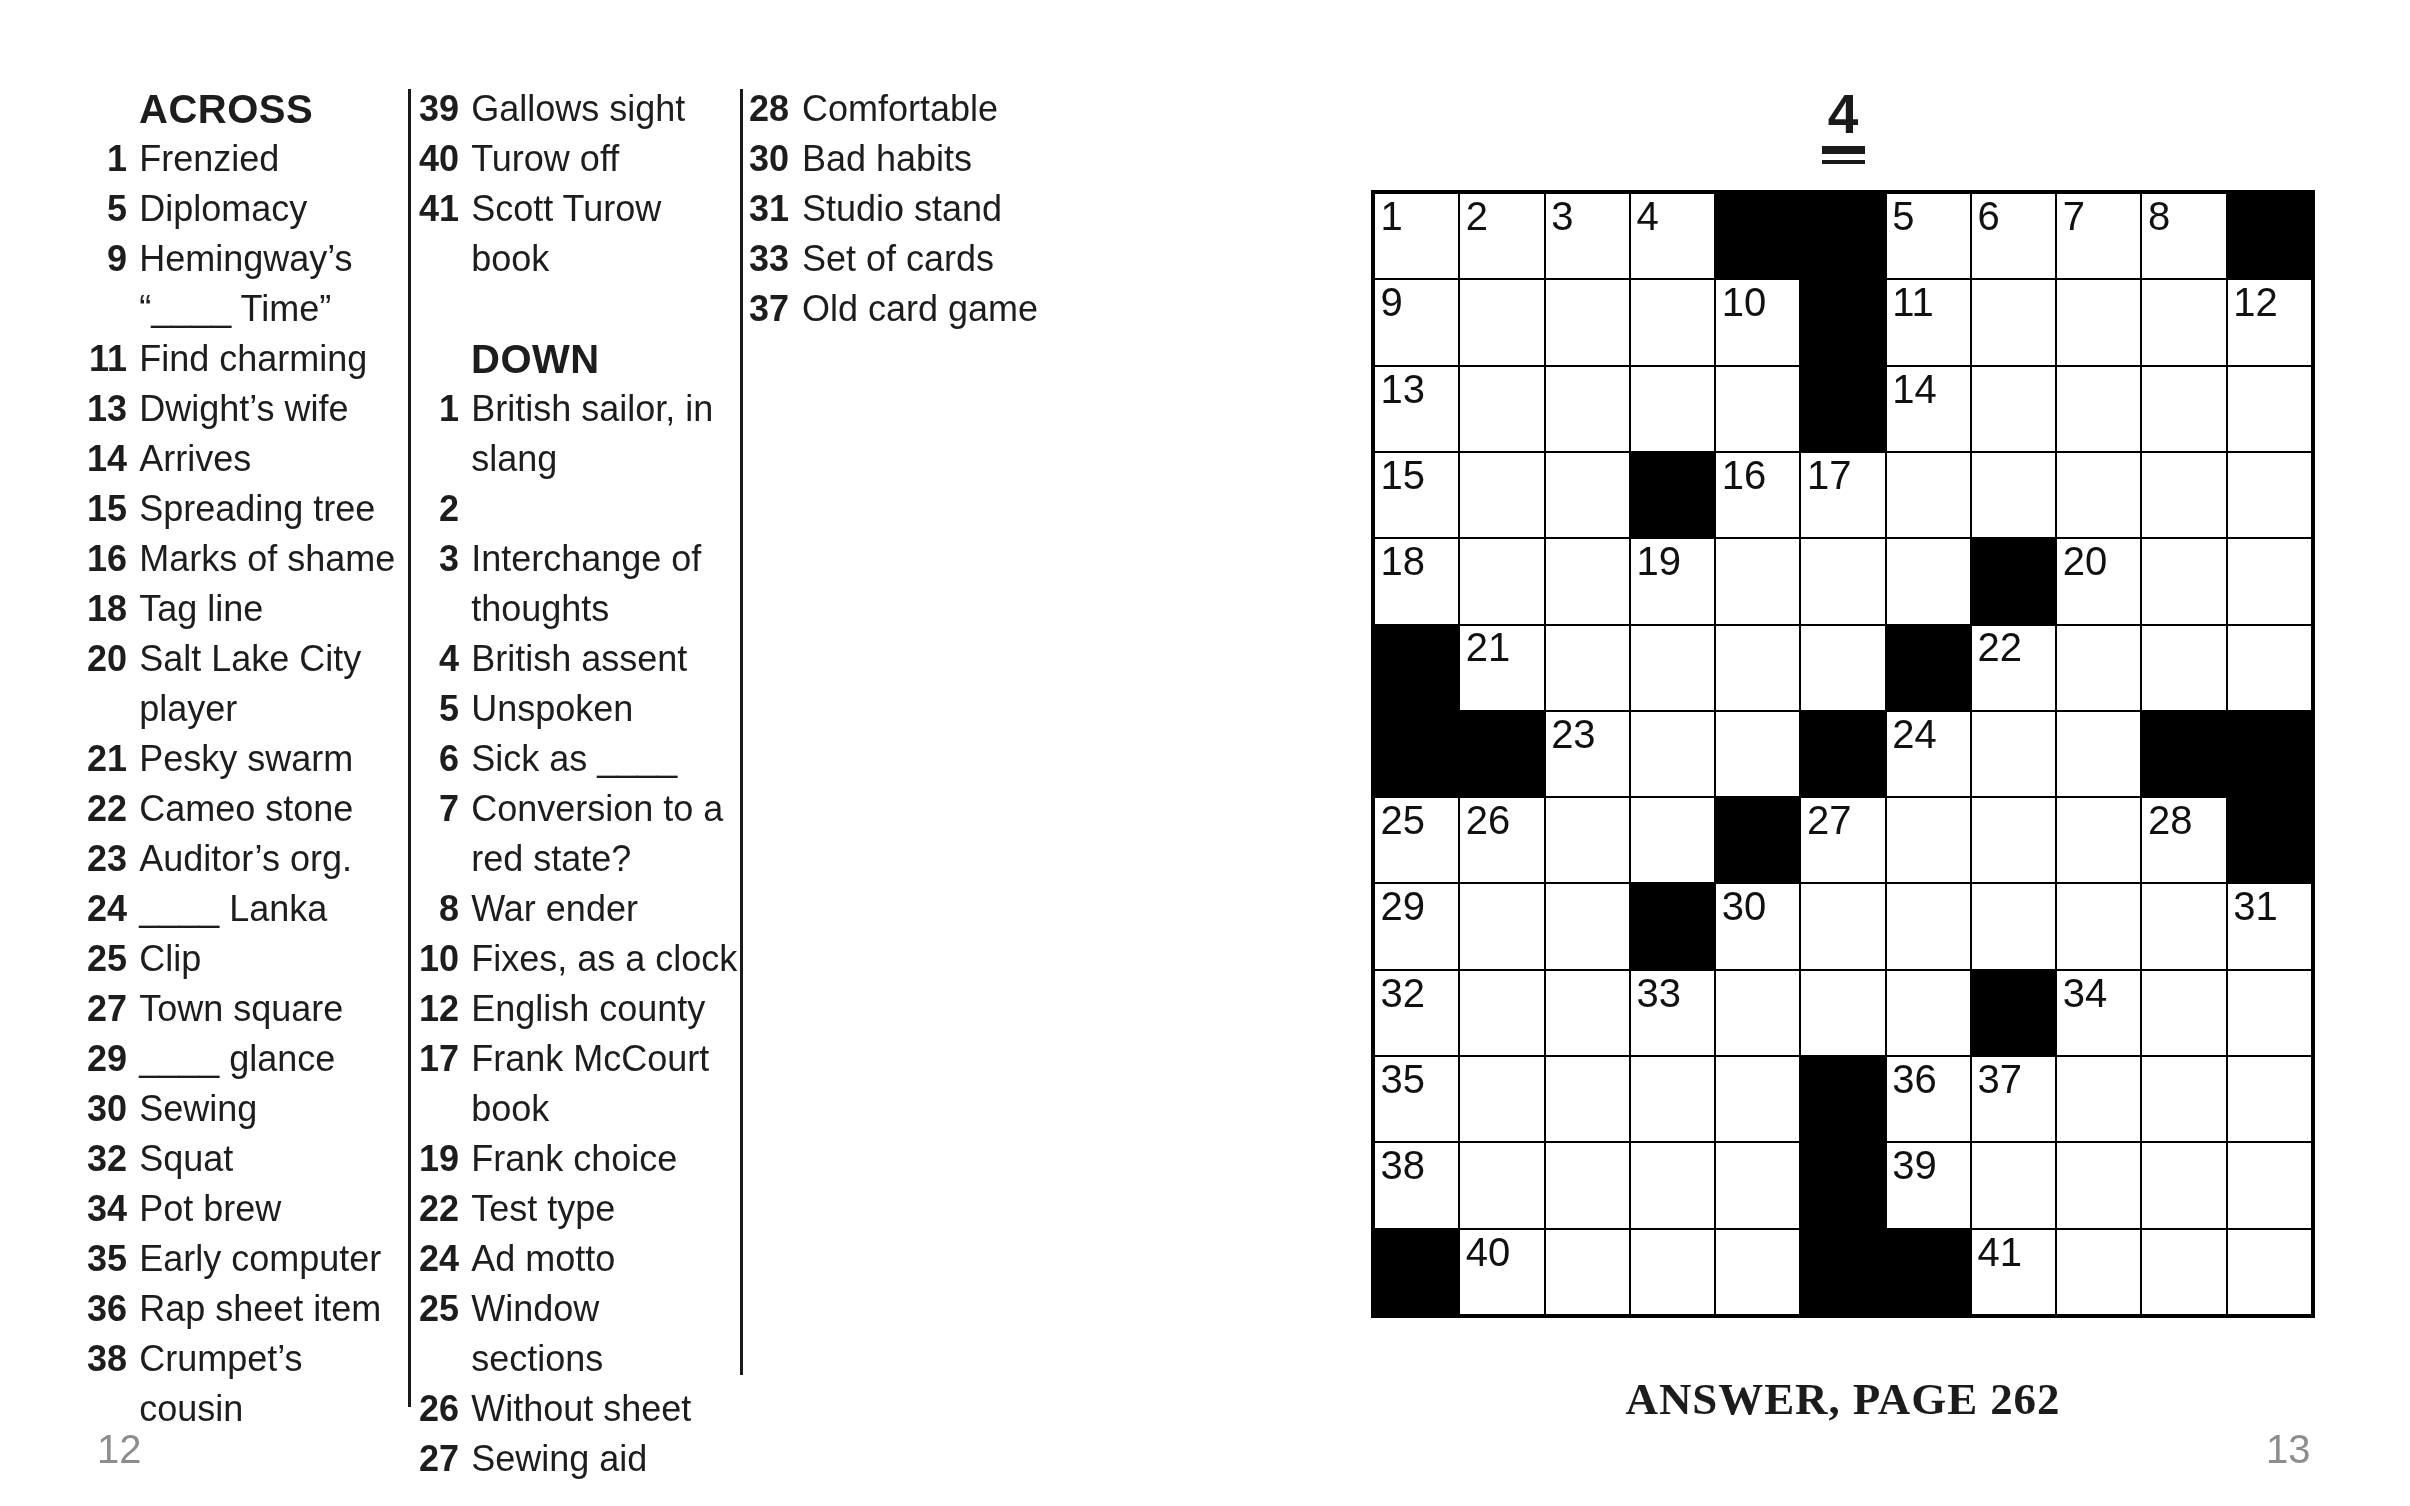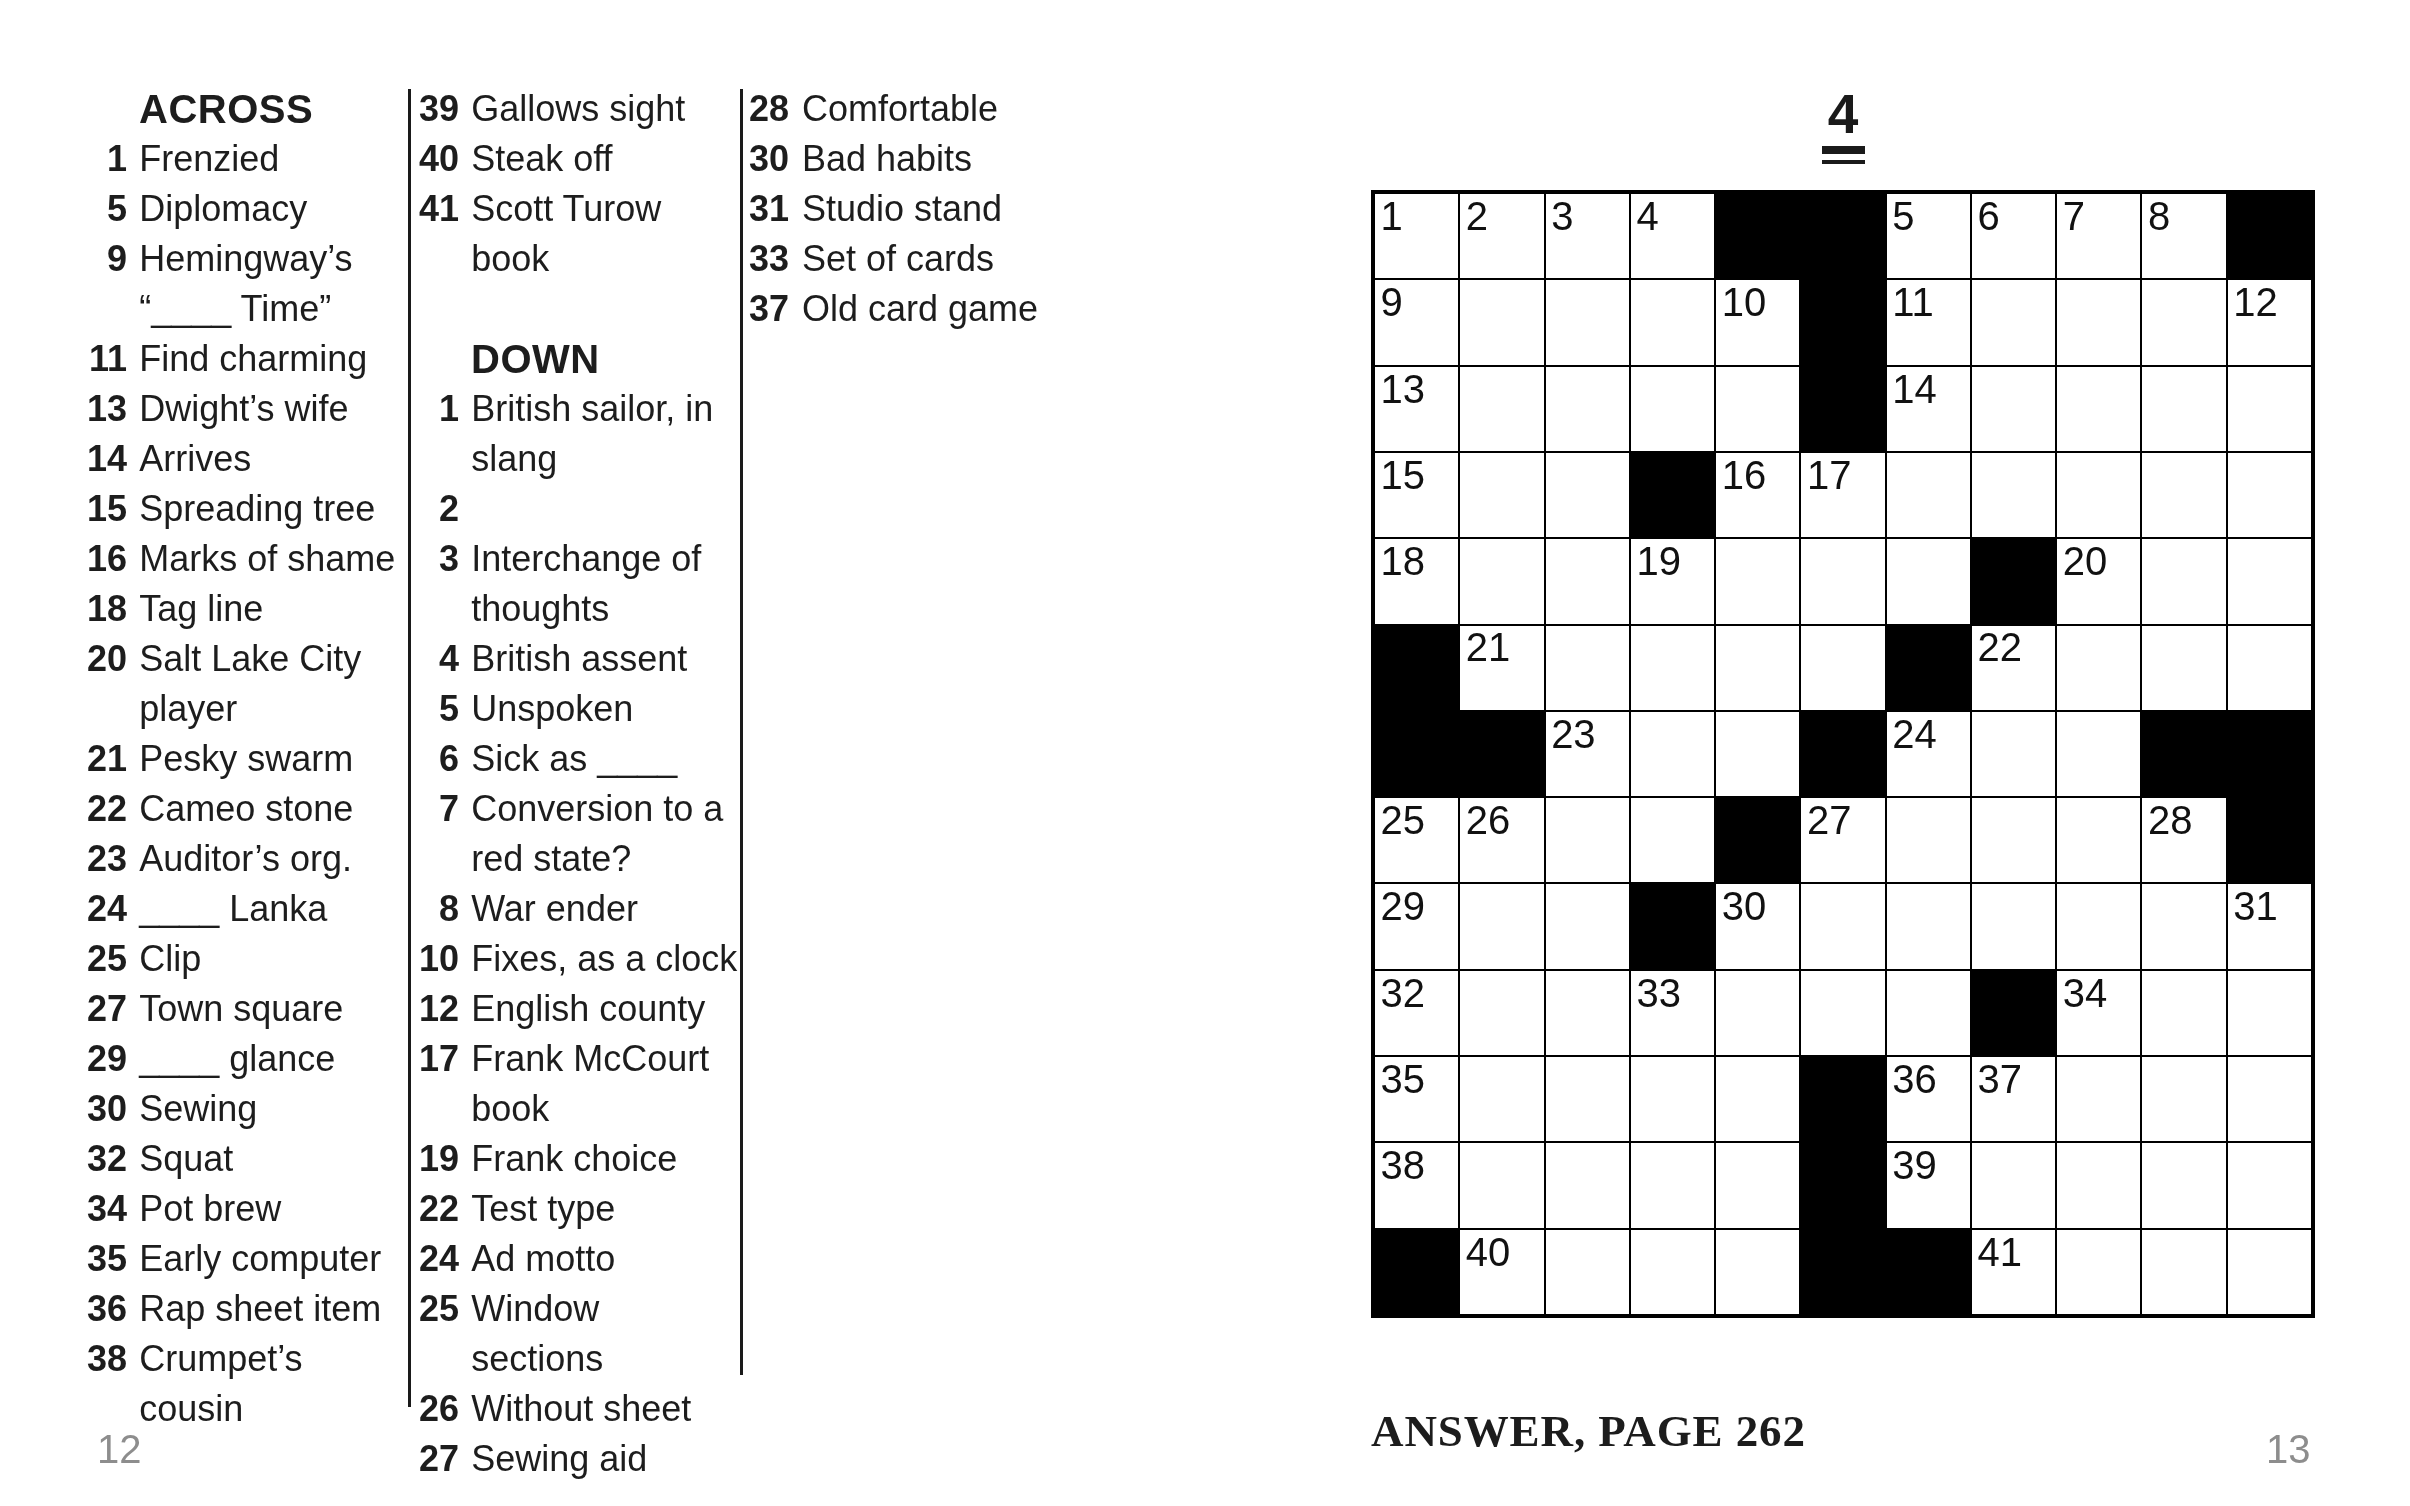--- a/index.html
+++ b/index.html
@@ -38,23 +38,23 @@
     display:grid;grid-template-columns:repeat(11,1fr);grid-template-rows:repeat(13,1fr);
   }
   .cell{border:0.9px solid #000;position:relative;background:#fff;}
   .cell.black{background:#000;}
   .cellnum{
     position:absolute;top:0.9px;left:5.6px;font-size:40px;line-height:1.05;
     color:#111;font-weight:400;
   }
   
   .answer-note{
-    position:absolute;left:1371px;top:1373px;width:944px;text-align:left;
+    position:absolute;left:1371px;top:1373px;width:944px;text-align:center;
     font-family:"Liberation Serif",serif;font-weight:bold;font-size:45px;
-    letter-spacing:0.9px;color:#1c1c1c;margin-top:32px;
+    letter-spacing:0.9px;color:#1c1c1c;
   }
   .pagenum{position:absolute;font-size:40px;color:#8d8d8d;}
   #page-left{left:97px;top:1427px;}
   #page-right{left:2266px;top:1427px;}
 </style>
 </head>
 <body>
 
 <div>
   <div id="col0" class="clue-col">
@@ -156,21 +156,21 @@
       </div>
     </div>
   <div id="divider1" class="vdivider"></div>
   <div id="col1" class="clue-col">
       <div class="clue">
         <span class="num">39</span>
         <span class="txt">Gallows sight</span>
       </div>
       <div class="clue">
         <span class="num">40</span>
-        <span class="txt">Steak off</span>
+        <span class="txt">Turow off</span>
       </div>
       <div class="clue">
         <span class="num">41</span>
         <span class="txt">Scott Turow
 book</span>
       </div>
       <div class="clue-header">DOWN</div>
       <div class="clue">
         <span class="num">1</span>
         <span class="txt">British sailor, in

